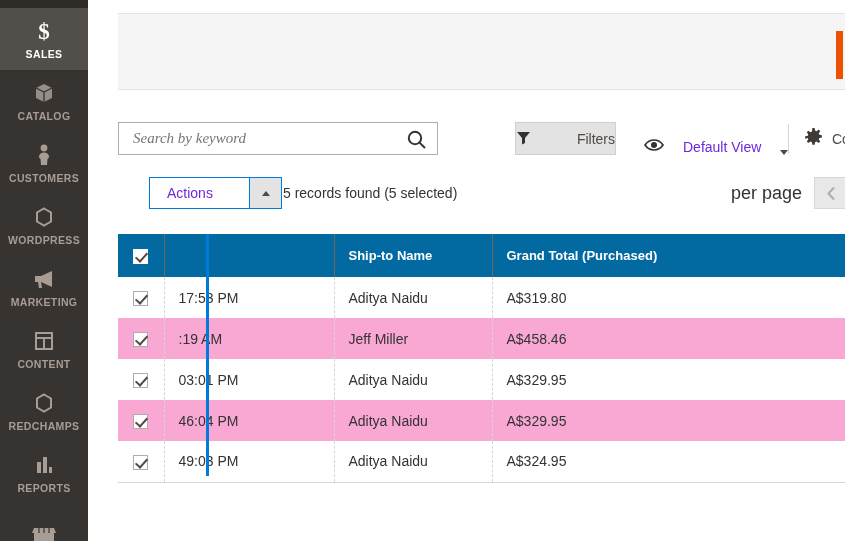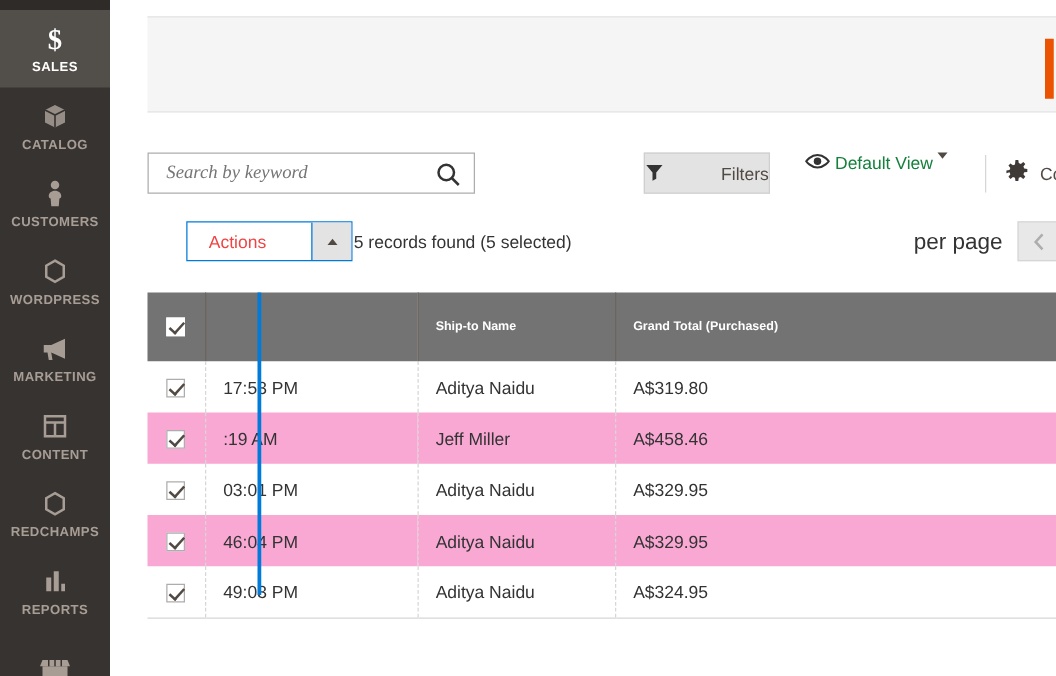--- a/index.html
+++ b/index.html
@@ -46,21 +46,21 @@
   .top-panel {
     position:absolute; left:30px; top:13px; right:0px; height:77px;
     background:#f5f5f5; border-top:1px solid #e3e3e3; border-bottom:1px solid #e3e3e3;
   }
   .orange-bar {
     position:absolute; right:2px; top:17px; width:7px; height:48px; background:#eb5202;
   }
 
   
   .search-box {
-    position:absolute; left:30px; top:122px; width:262px; height:33px;
+    position:absolute; left:30px; top:122px; width:320px; height:33px;
     border:1px solid #adadad; background:#fff;
   }
   .search-input {
     position:absolute; left:0; top:0; width:270px; height:31px;
     border:0; outline:0; background:transparent;
     font-family:"Liberation Serif", serif;
     font-style:italic; font-size:15px; color:#575757;
     padding-left:14px;
   }
   .search-icon-btn {
@@ -69,22 +69,22 @@
   }
 
   .filters-btn {
     position:absolute; left:427px; top:122px; width:101px; height:33px;
     background:#e3e3e3; border:1px solid #cfcfcf;
     display:flex; align-items:center; justify-content:space-between; gap:7px;
     font-size:14px; color:#514943; cursor:pointer;
   }
   .view-ctl {
     position:absolute; left:556px; top:122px; height:33px;
-    display:flex; align-items:flex-start; gap:4px; cursor:pointer;
-    font-size:14px; color:#15803d;
+    display:flex; align-items:flex-end; gap:19px; cursor:pointer;
+    font-size:14px; color:#6d28d9;
   }
   .vsep {
     position:absolute; left:700px; top:124px; width:1px; height:30px; background:#d6d6d6;
   }
   .columns-ctl {
     position:absolute; left:716px; top:122px; height:33px;
     display:flex; align-items:center; gap:9px; cursor:pointer;
     font-size:14px; color:#514943; white-space:nowrap; overflow:hidden;
   }
   .caret-down {
@@ -93,21 +93,21 @@
   }
 
   
   .actions-btn {
     position:absolute; left:61px; top:177px; width:133px; height:32px;
     border:1px solid #007bdb; background:#fff; display:flex; align-items:stretch;
     z-index:40;
   }
   .actions-label {
     flex:1; display:flex; align-items:center; padding-left:17px;
-    font-size:14px; color:#ef4444;
+    font-size:14px; color:#6d28d9;
   }
   .actions-toggle {
     width:32px; border-left:1px solid #007bdb; background:#e3e3e3;
     display:flex; align-items:center; justify-content:center; cursor:pointer;
   }
   .caret-up-sm {
     width:0;height:0;border-left:4.5px solid transparent;border-right:4.5px solid transparent;
     border-bottom:5px solid #514943;
   }
 
@@ -139,22 +139,22 @@
     display:flex; align-items:center; justify-content:center;
     color:#adadad; font-size:15px; cursor:pointer;
   }
 
   
   .grid {
     position:absolute; left:30px; top:234px; right:0; 
   }
   .grid table { border-collapse:collapse; width:757px; table-layout:fixed; }
   .grid th {
-    background:#737373; color:#fff; font-size:10px; font-weight:bold;
-    text-align:left; height:55px; padding:0 14px; vertical-align:middle;
+    background:#0369a1; color:#fff; font-size:13px; font-weight:bold;
+    text-align:left; height:43px; padding:0 14px; vertical-align:middle;
     border-right:1px solid #6d645e; white-space:nowrap;
   }
   .grid th.c-check { width:46px; padding:0; text-align:center; border-right:1px solid #6d645e;}
   .grid th.c-time  { width:170px; }
   .grid th.c-ship  { width:158px; }
   .grid th.c-total { width:220px; border-right:none; }
   .grid th.c-pad   { width:163px; border-right:none; }
 
   .grid td {
     font-size:14px; color:#333; height:41px; padding:0 14px; vertical-align:middle;

